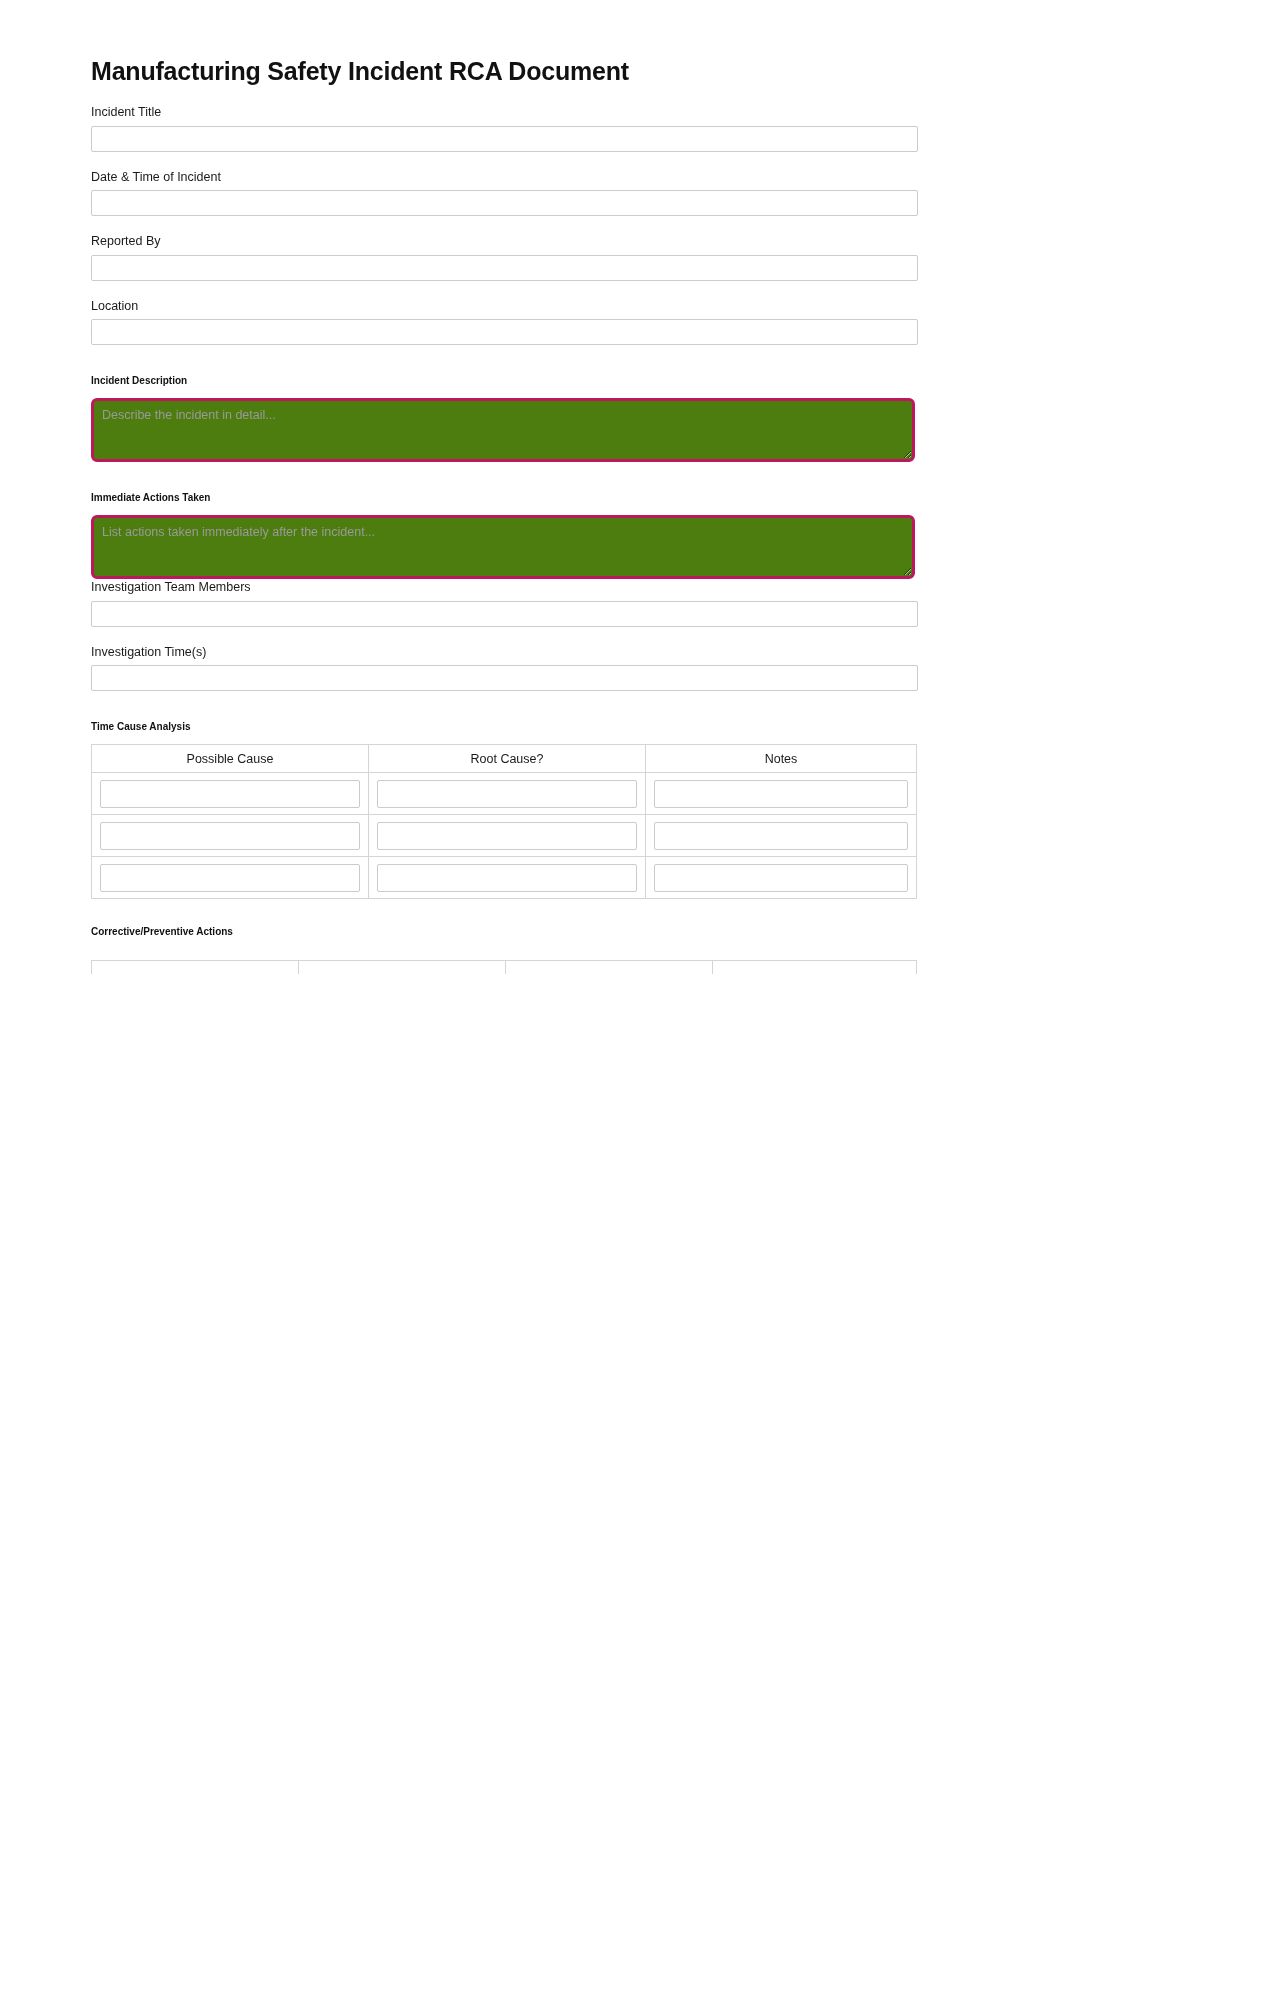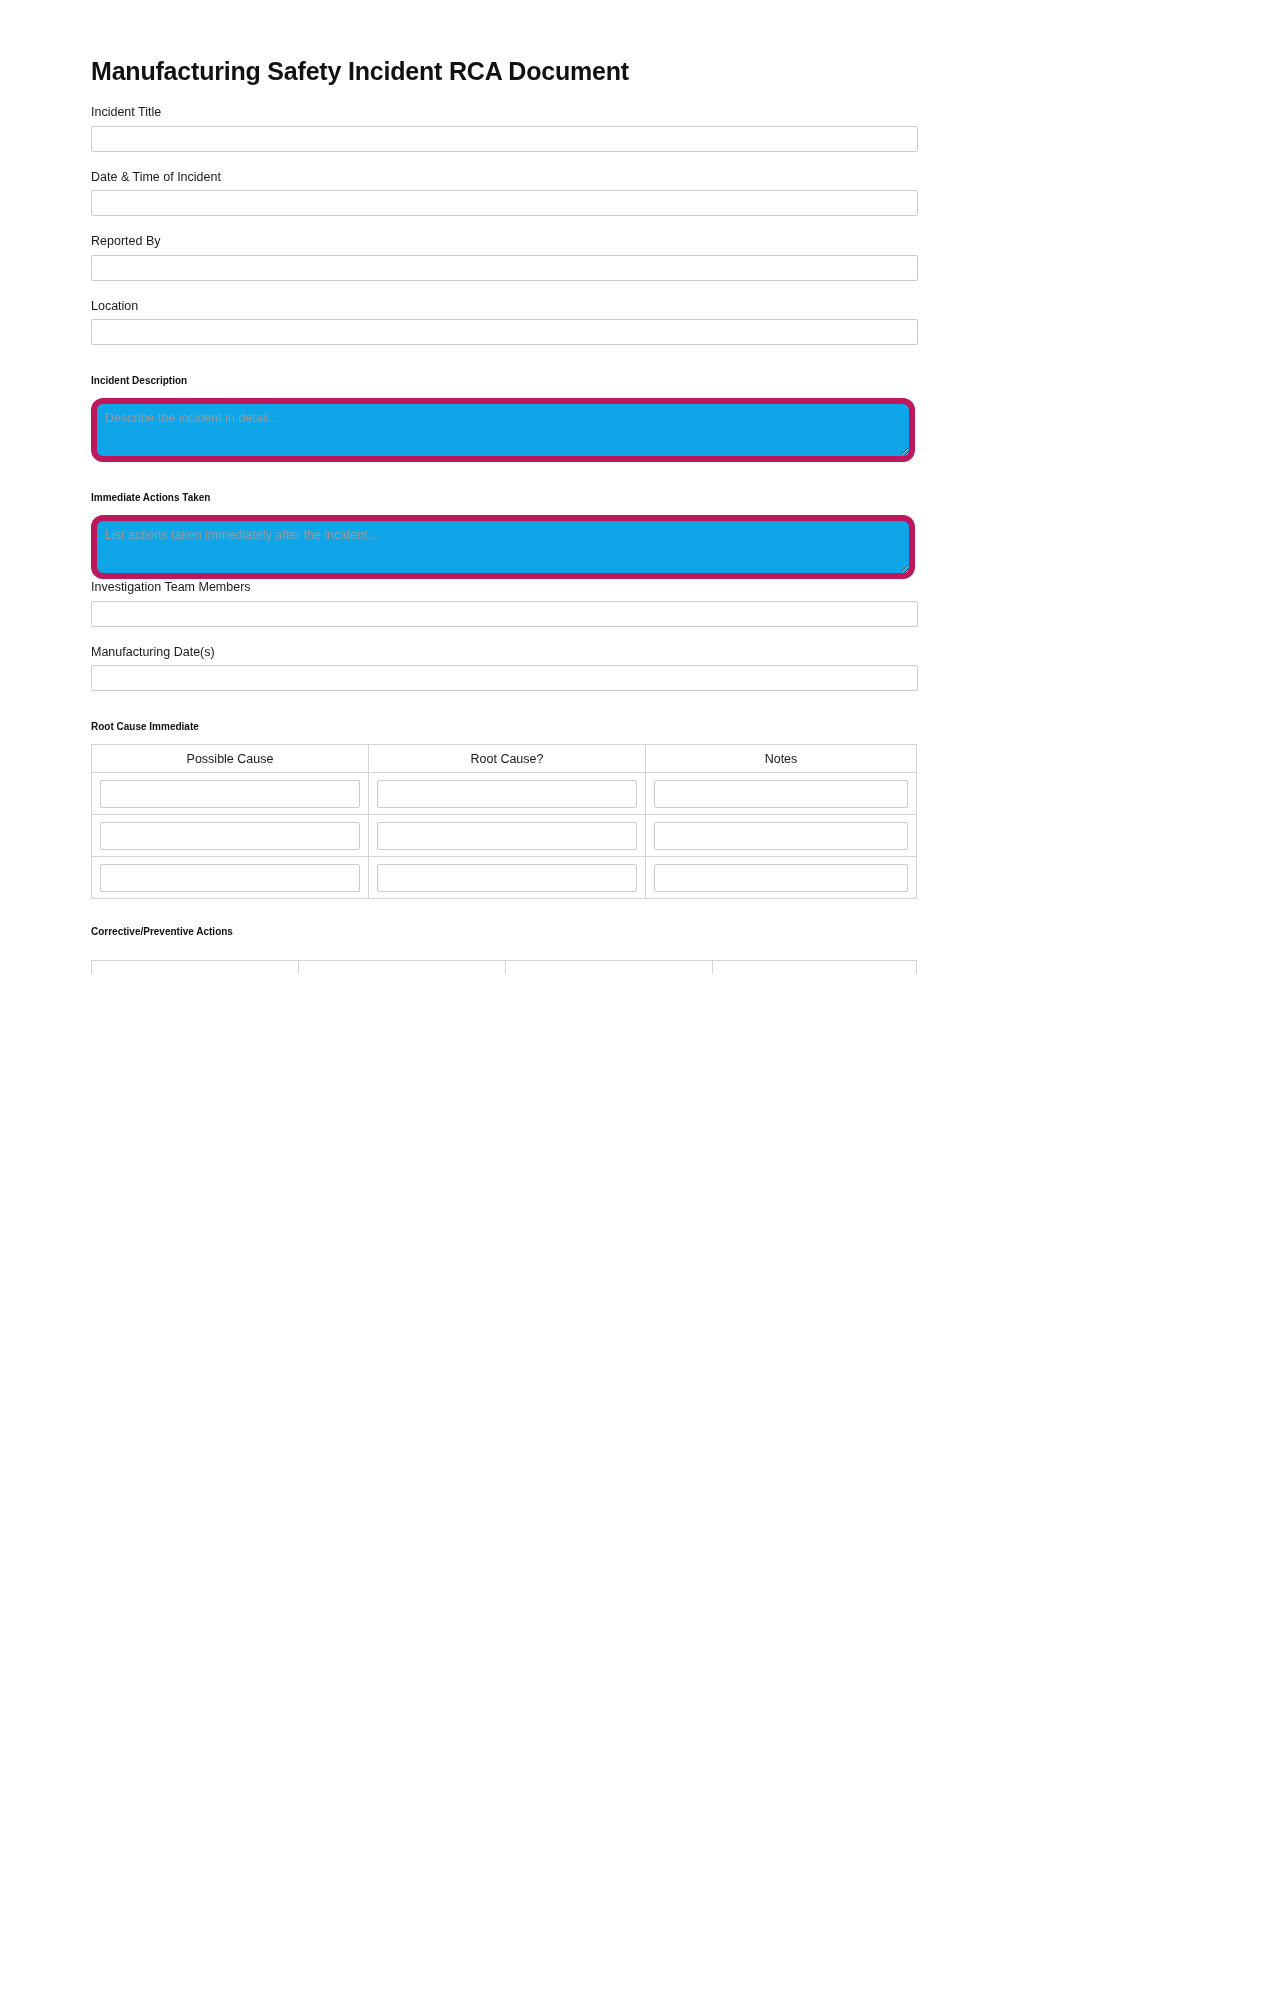--- a/index.html
+++ b/index.html
@@ -56,23 +56,23 @@
     margin: 0;
     padding-top: 30px;
     padding-bottom: 11px;
     line-height: 1.2;
   }
   .section-head.tight { padding-top: 27px; }
   .area {
     display: block;
     width: 824px;
     height: 64px;
-    border: 6px solid #be185d;
-    border-radius: 12px;
-    background: #0ea5e9;
+    border: 3px solid #be185d;
+    border-radius: 6px;
+    background: #4d7c0f;
     font-family: "Liberation Sans", sans-serif;
     font-size: 12.5px;
     color: #111111;
     padding: 6px 8px;
     resize: vertical;
     outline: none;
     line-height: 1.35;
   }
   .area::placeholder { color: #9a9a9a; }
   .text-input::placeholder { color: #9a9a9a; }
@@ -154,25 +154,25 @@
   <h2 class="section-head">Immediate Actions Taken</h2>
   <textarea class="area" placeholder="List actions taken immediately after the incident..." style=""></textarea>
 
 
   <div>
     <label class="field-label">Investigation Team Members</label>
     <input class="text-input" type="text" placeholder="" style="">
   </div>
 
   <div class="field">
-    <label class="field-label">Manufacturing Date(s)</label>
-    <input class="text-input" type="text" placeholder="" style="">
-  </div>
-
-  <h2 class="section-head">Root Cause Immediate</h2>
+    <label class="field-label">Investigation Time(s)</label>
+    <input class="text-input" type="text" placeholder="" style="">
+  </div>
+
+  <h2 class="section-head">Time Cause Analysis</h2>
 
   <table class="grid">
     <colgroup>
       <col style="width:277px">
       <col style="width:277px">
       <col style="width:271px">
     </colgroup>
     <thead>
       <tr>
         <th>Possible Cause</th>

